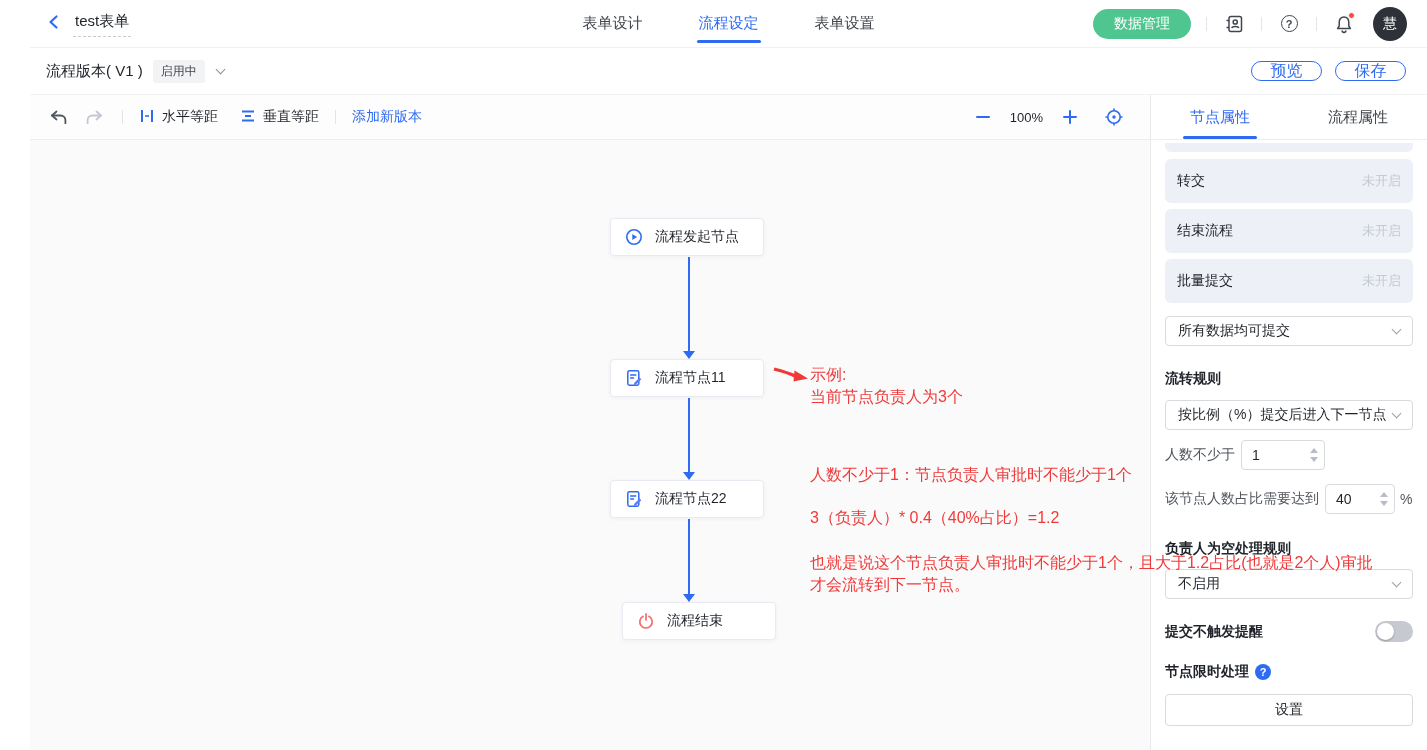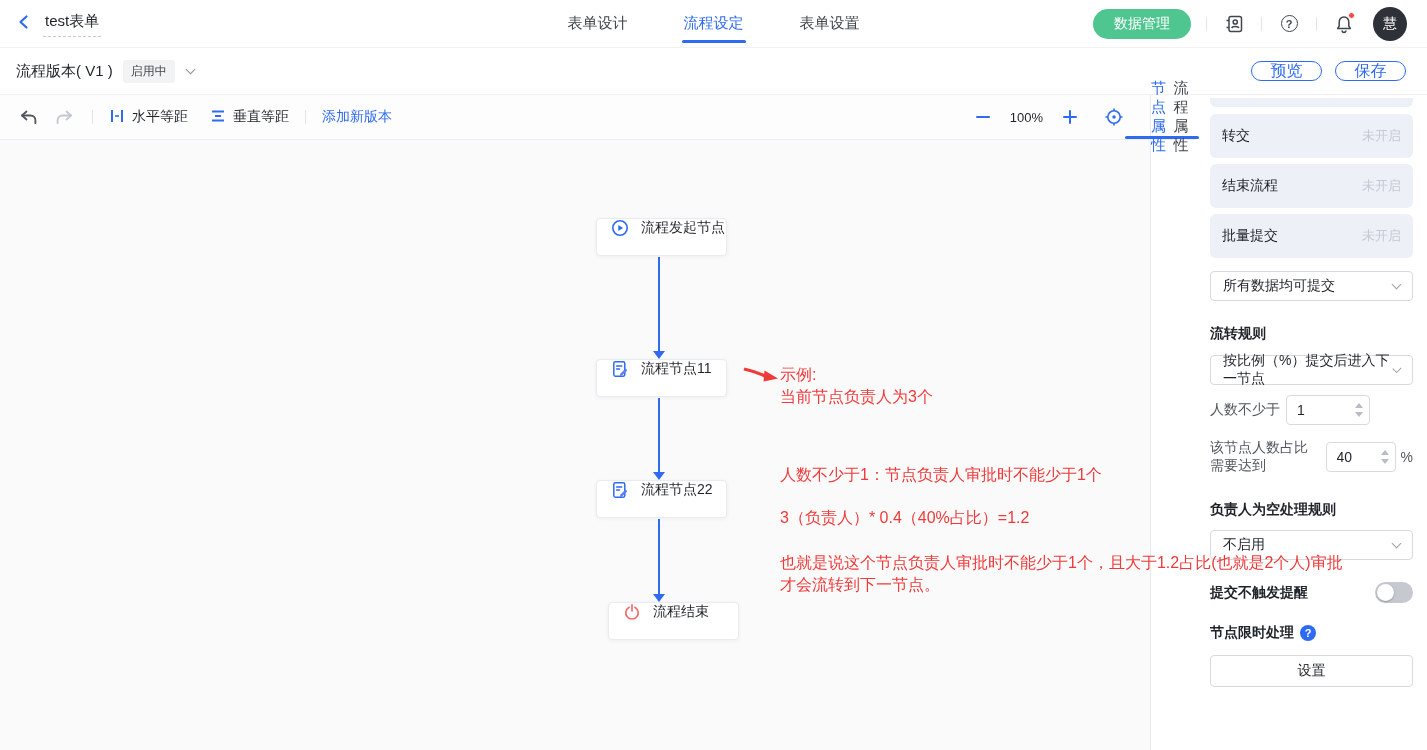--- a/index.html
+++ b/index.html
@@ -1,18 +1,18 @@
 <!DOCTYPE html>
 <html><head>
 <meta charset="utf-8">
 <style>
   * { margin:0; padding:0; box-sizing:border-box; }
   html,body { width:1427px; height:750px; }
   body { font-family:"Liberation Sans","DejaVu Sans",sans-serif; color:#1f2329; background:#fff; overflow:hidden; }
-  .app { position:relative; width:1427px; height:750px; display:flex; flex-direction:column; }
+  .app { position:relative; width:1427px; height:750px; display:flex; flex-direction:column;padding-left:30px; }
 
   
   .header { height:48px; flex:0 0 48px; display:flex; align-items:center; border-bottom:1px solid #f0f1f3; background:#fff; position:relative; }
   .header-left { display:flex; align-items:center; gap:11px; padding-left:16px; }
   .back-btn { display:flex; align-items:center; cursor:pointer; }
   .doc-title { font-size:15px; color:#1f2329; padding:2px 2px 5px 2px; border-bottom:1px dashed #c6cad2; }
   .header-tabs { position:absolute; left:50%; transform:translateX(-50%); display:flex; gap:56px; height:48px; align-items:center; }
   .header-tab { font-size:15px; color:#41464c; height:38px; display:flex; align-items:center; position:relative; cursor:pointer; }
   .header-tab.active { color:#2f6bf2; }
   .header-tab.active::after { content:""; position:absolute; left:50%; transform:translateX(-50%); bottom:0; width:64px; height:3px; border-radius:2px; background:#2f6bf2; }
@@ -42,30 +42,30 @@
   .tb-item { display:flex; align-items:center; gap:7px; cursor:pointer; font-size:14px; color:#1f2329; }
   .tb-gap { margin-left:22px; }
   .tb-divider { width:1px; height:14px; background:#e2e4e8; margin:0 16px; }
   .tb-link { color:#2f6bf2; font-size:14px; cursor:pointer; }
   .tb-right { margin-left:auto; display:flex; align-items:center; gap:17px; }
   .zoom-pct { font-size:13px; color:#1f2329; }
   .tb-right .icon-btn { width:20px; height:20px; }
 
   
   .canvas { flex:1; position:relative; background:#fafafa; overflow:visible; }
-  .flow-node { position:absolute; width:131px; height:38px; background:#fff; border:1px solid #e9ebf2; border-radius:4px; box-shadow:0 1px 4px rgba(31,35,41,.05); display:flex; align-items:flex-start; padding-left:14px; gap:12px; cursor:pointer;margin-left:16px; }
+  .flow-node { position:absolute; width:154px; height:38px; background:#fff; border:1px solid #e9ebf2; border-radius:4px; box-shadow:0 1px 4px rgba(31,35,41,.05); display:flex; align-items:center; padding-left:14px; gap:12px; cursor:pointer; }
   .flow-node .label { font-size:14px; color:#1f2329; }
   .conn { position:absolute; width:2px; background:#2f6bf2; left:658px; }
   .conn-head { position:absolute; left:653px; width:0; height:0; border-left:6px solid transparent; border-right:6px solid transparent; border-top:8px solid #2f6bf2; }
   .annotation { position:absolute; left:780px; top:224px; color:#f03a3a; font-size:16px; line-height:22px; z-index:30; white-space:nowrap; }
   .ann-gap1 { margin-top:56px; } .ann-gap2 { margin-top:21px; } .ann-gap3 { margin-top:23px; }
   .red-arrow { position:absolute; left:742px; top:225px; z-index:30; }
 
   
-  .panel { width:277px; flex:0 0 277px; background:#fff; border-left:1px solid #e8eaee; display:flex; flex-direction:row; position:relative; }
+  .panel { width:277px; flex:0 0 277px; background:#fff; border-left:1px solid #e8eaee; display:flex; flex-direction:column; position:relative; }
   .panel-tabs { height:45px; flex:0 0 45px; display:flex; border-bottom:1px solid #ebedf0; }
   .panel-tab { flex:1; display:flex; align-items:center; justify-content:center; font-size:15px; color:#41464c; position:relative; cursor:pointer; }
   .panel-tab.active { color:#2f6bf2; }
   .panel-tab.active::after { content:""; position:absolute; left:50%; transform:translateX(-50%); bottom:0; width:74px; height:3px; border-radius:2px; background:#2f6bf2; }
   .panel-body { padding:3px 14px 0; overflow:hidden; }
   .row-sliver { height:9px; border-radius:0 0 6px 6px; background:#eef0f8; margin-bottom:7px; }
   .feature-row { height:44px; border-radius:6px; background:#eef0f8; display:flex; align-items:center; justify-content:space-between; padding:0 12px; margin-bottom:6px; cursor:pointer; }
   .feature-row .f-label { font-size:14px; color:#1f2329; }
   .feature-row .f-status { font-size:13px; color:#c5c9d1; }
   .sec-label { font-size:14px; font-weight:bold; color:#1f2329; margin-top:16px; display:flex; align-items:center; gap:6px; }

